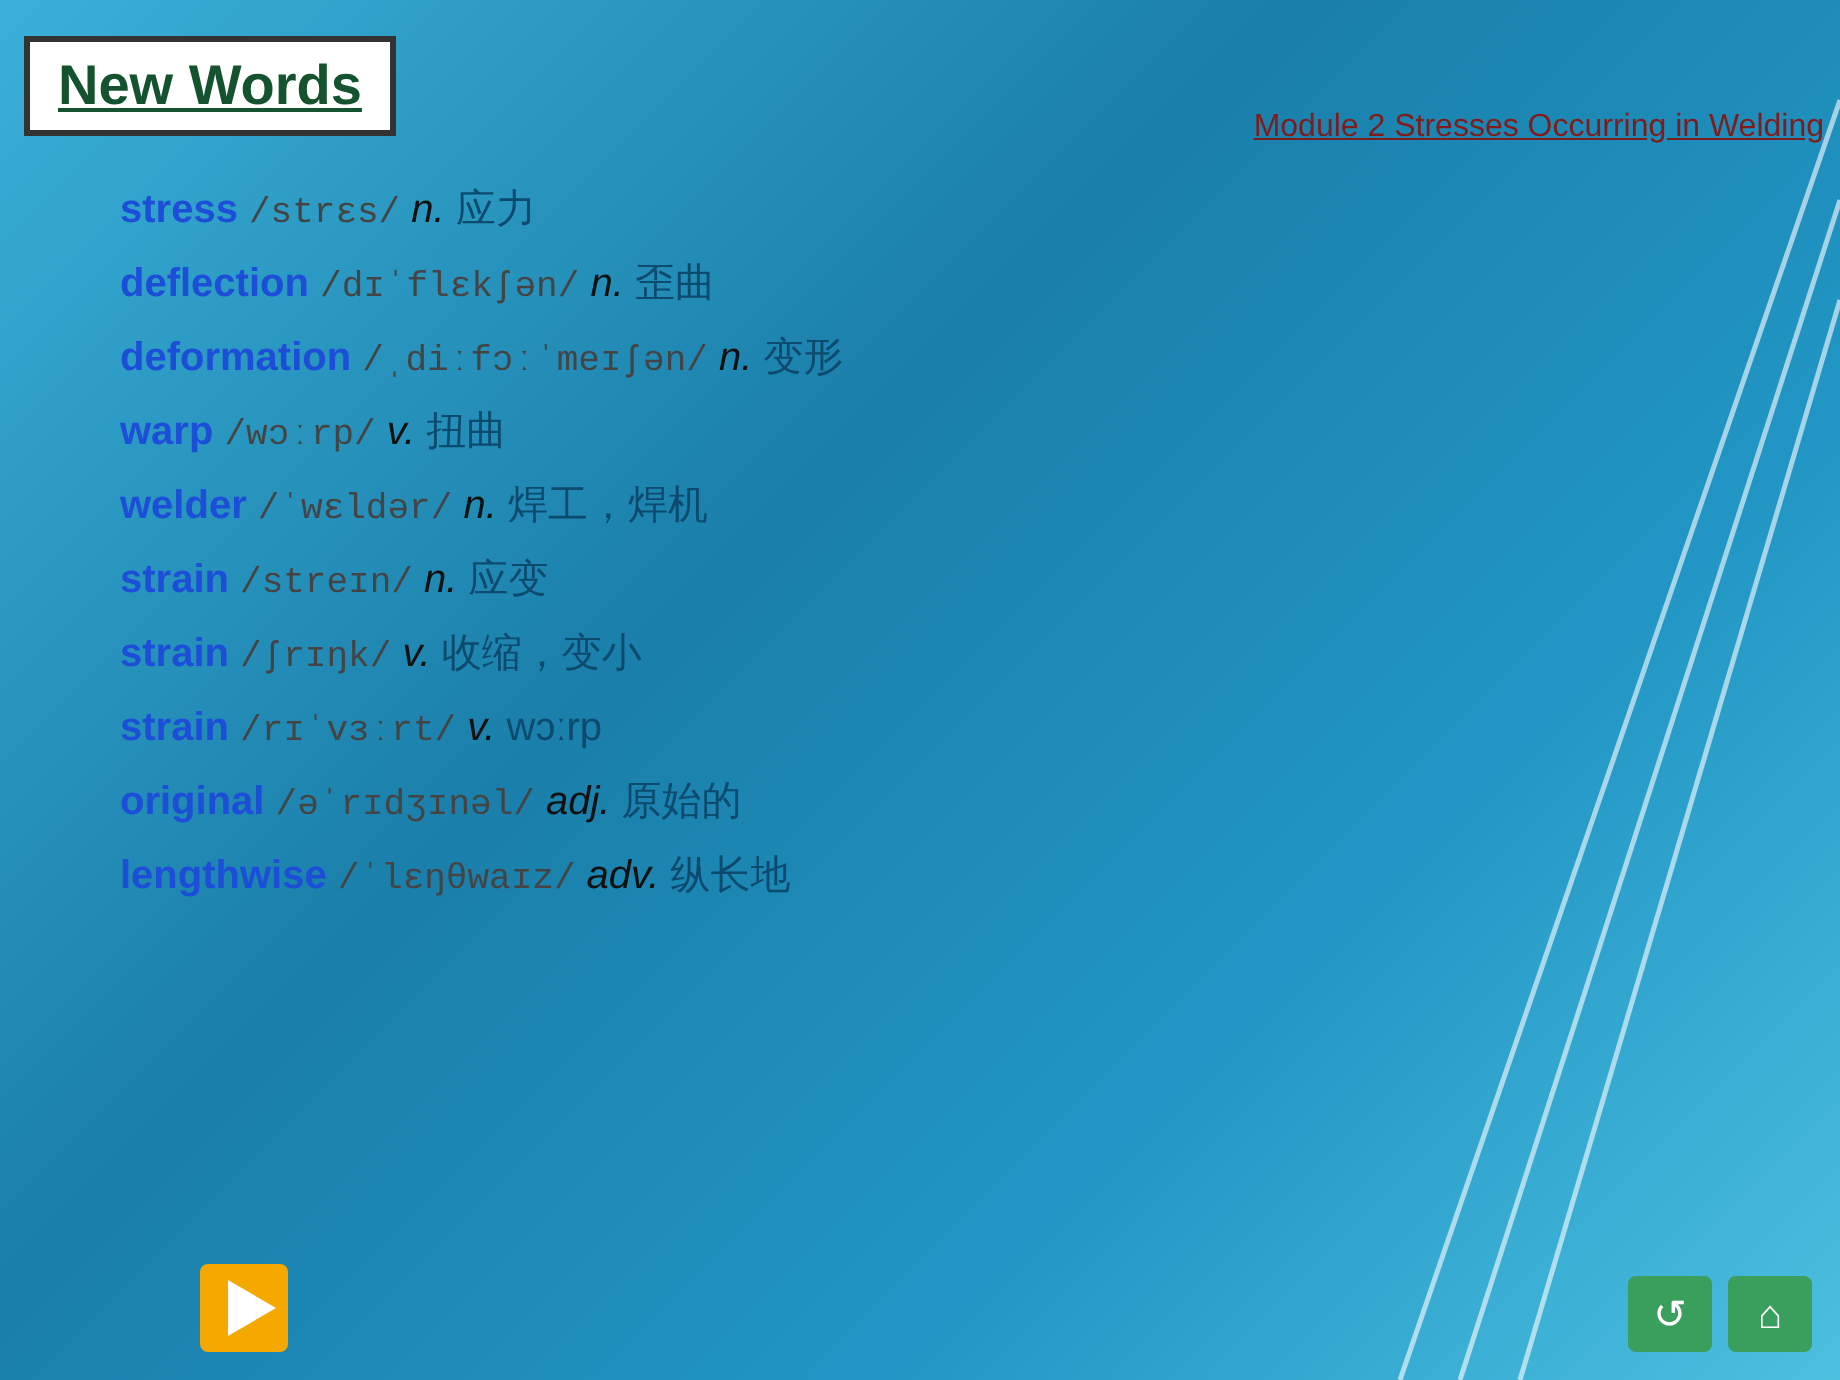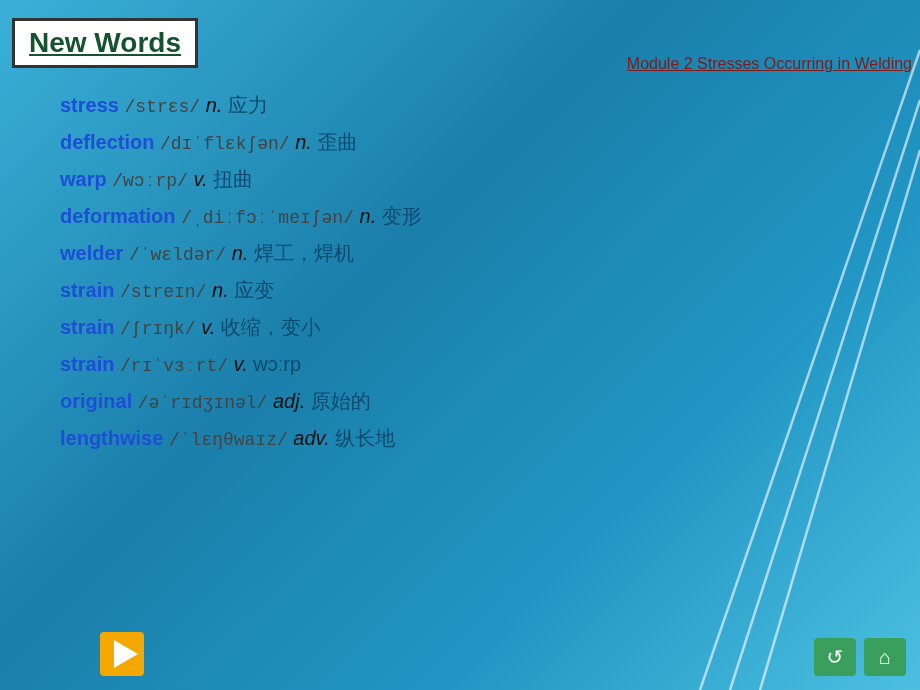--- a/index.html
+++ b/index.html
@@ -135,22 +135,22 @@
 
 <div class="new-words-box">
   <span>New Words</span>
 </div>
 
 <div class="module-title">Module 2  Stresses Occurring in Welding</div>
 
 <div class="words-list" id="words-container">
 <div class="word-item"><span class="word-en">stress</span> <span class="word-phonetic">/strɛs/</span><span class="word-pos">  n.</span>  <span class="word-cn">应力</span></div>
     <div class="word-item"><span class="word-en">deflection</span> <span class="word-phonetic">/dɪˈflɛkʃən/</span><span class="word-pos">  n.</span>  <span class="word-cn">歪曲</span></div>
+    <div class="word-item"><span class="word-en">deformation</span> <span class="word-phonetic">/ˌdiːfɔːˈmeɪʃən/</span><span class="word-pos">  n.</span>  <span class="word-cn">变形</span></div>
     <div class="word-item"><span class="word-en">warp</span> <span class="word-phonetic">/wɔːrp/</span><span class="word-pos">  v.</span>  <span class="word-cn">扭曲</span></div>
-    <div class="word-item"><span class="word-en">deformation</span> <span class="word-phonetic">/ˌdiːfɔːˈmeɪʃən/</span><span class="word-pos">  n.</span>  <span class="word-cn">变形</span></div>
     <div class="word-item"><span class="word-en">welder</span> <span class="word-phonetic">/ˈwɛldər/</span><span class="word-pos">  n.</span>  <span class="word-cn">焊工，焊机</span></div>
     <div class="word-item"><span class="word-en">strain</span> <span class="word-phonetic">/streɪn/</span><span class="word-pos">  n.</span>  <span class="word-cn">应变</span></div>
     <div class="word-item"><span class="word-en">strain</span> <span class="word-phonetic">/ʃrɪŋk/</span><span class="word-pos">  v.</span>  <span class="word-cn">收缩，变小</span></div>
     <div class="word-item"><span class="word-en">strain</span> <span class="word-phonetic">/rɪˈvɜːrt/</span><span class="word-pos">  v.</span>  <span class="word-cn">wɔːrp</span></div>
     <div class="word-item"><span class="word-en">original</span> <span class="word-phonetic">/əˈrɪdʒɪnəl/</span><span class="word-pos">  adj.</span>  <span class="word-cn">原始的</span></div>
     <div class="word-item"><span class="word-en">lengthwise</span> <span class="word-phonetic">/ˈlɛŋθwaɪz/</span><span class="word-pos">  adv.</span>  <span class="word-cn">纵长地</span></div>
   </div>
 
 <div class="play-btn">
   <svg width="44" height="44" xmlns="http://www.w3.org/2000/svg">

